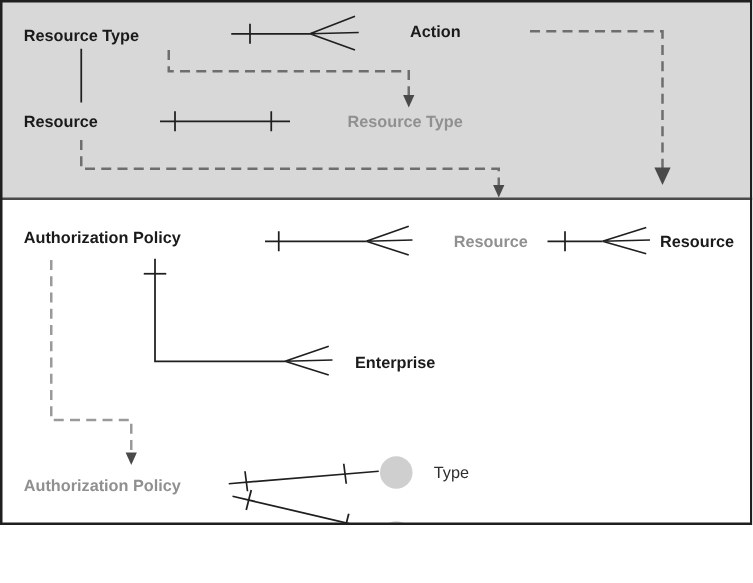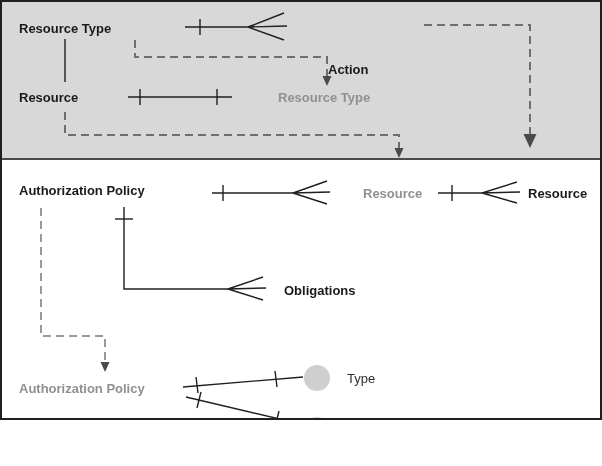--- a/index.html
+++ b/index.html
@@ -111,25 +111,25 @@
       <path class="solid" d="M186 397 L301 424"></path>
       <path class="solid" d="M201 392 L197 408"></path>
       <path class="solid" d="M279 411 L275 427"></path>
     </g>
 
     <circle class="circ" cx="317" cy="378" r="13"></circle>
     <circle class="circ" cx="317" cy="430" r="13"></circle>
   </svg>
 
   <div class="lbl bold" style="left:19px;  top:28px;">Resource Type</div>
-  <div class="lbl bold" style="left:328px; top:25px;margin-top:44px;">Action</div>
+  <div class="lbl bold" style="left:328px; top:25px;">Action</div>
   <div class="lbl bold" style="left:19px;  top:97px;">Resource</div>
   <div class="lbl grayb" style="left:278px; top:97px;">Resource Type</div>
 
   <div class="lbl bold" style="left:19px;  top:190px;">Authorization Policy</div>
   <div class="lbl grayb" style="left:363px; top:193px;">Resource</div>
   <div class="lbl bold" style="left:528px; top:193px;">Resource</div>
-  <div class="lbl bold" style="left:284px; top:290px;">Obligations</div>
+  <div class="lbl bold" style="left:284px; top:290px;">Enterprise</div>
   <div class="lbl grayb" style="left:19px;  top:388px;">Authorization Policy</div>
   <div class="lbl plain" style="left:347px; top:378px;">Type</div>
 
   <div class="frame"></div>
 </div>
 
 </body></html>

